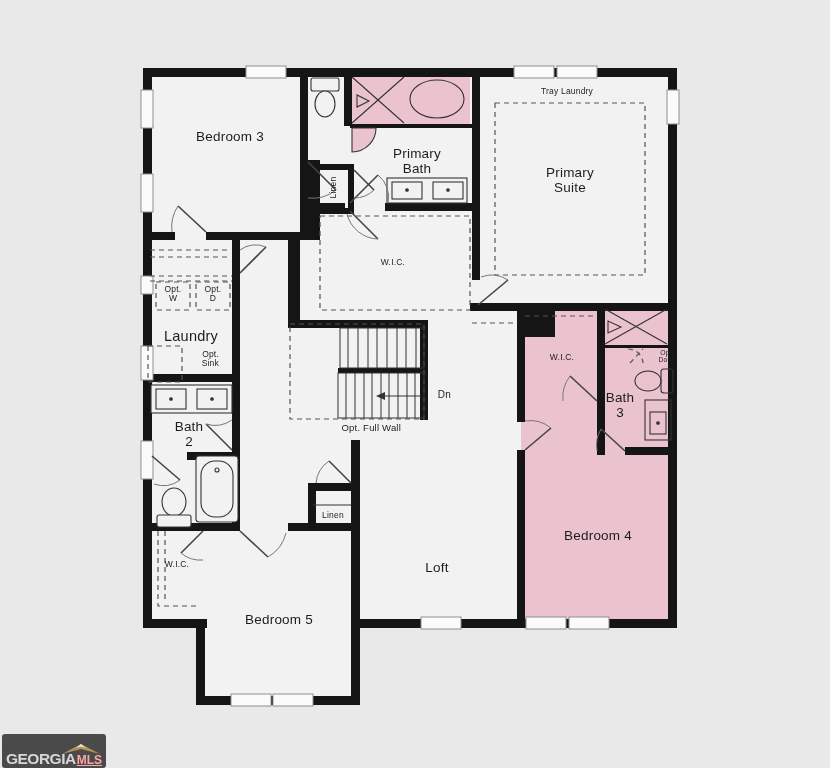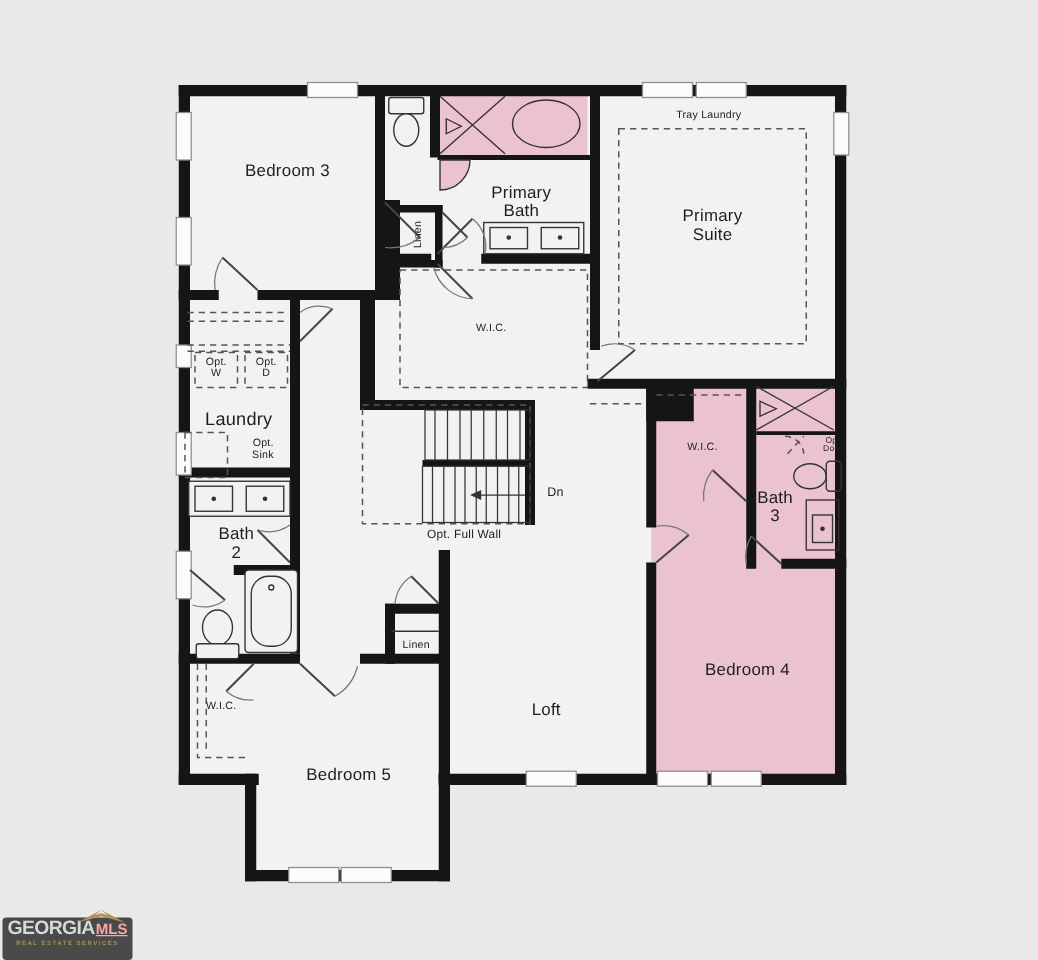--- a/index.html
+++ b/index.html
@@ -19,21 +19,21 @@
   .lbl.med{font-size:10px;}
   .lbl.small{font-size:8.5px;}
   .lbl.tiny{font-size:6.8px;}
   .lbl.left{text-align:right;}
   .vert{transform:rotate(-90deg);transform-origin:center center;}
   .wrapnarrow{word-spacing:100vw;} 
   .logo{
     position:absolute;left:2px;top:734px;width:104px;height:34px;
     background:#4a4a4a;border-radius:3px;
     display:flex;flex-direction:column;align-items:center;justify-content:flex-start;
-    padding-top:0;box-sizing:border-box;
+    padding-top:16px;box-sizing:border-box;
   }
   .logo-row{display:flex;align-items:baseline;position:relative;}
   .logo-georgia{color:#d8d8d8;font-size:15.5px;font-weight:bold;letter-spacing:-0.5px;}
   .logo-mls{color:#fca5a5;font-size:12px;font-weight:bold;letter-spacing:0px;margin-left:1px;text-decoration:underline;}
   .logo-roof{position:absolute;right:2px;top:-6px;width:38px;height:10px;}
   .logo-tagline{color:#a78b5b;font-size:4.9px;letter-spacing:1.15px;margin-top:1px;font-weight:bold;}
 </style>
 </head>
 <body>
 

